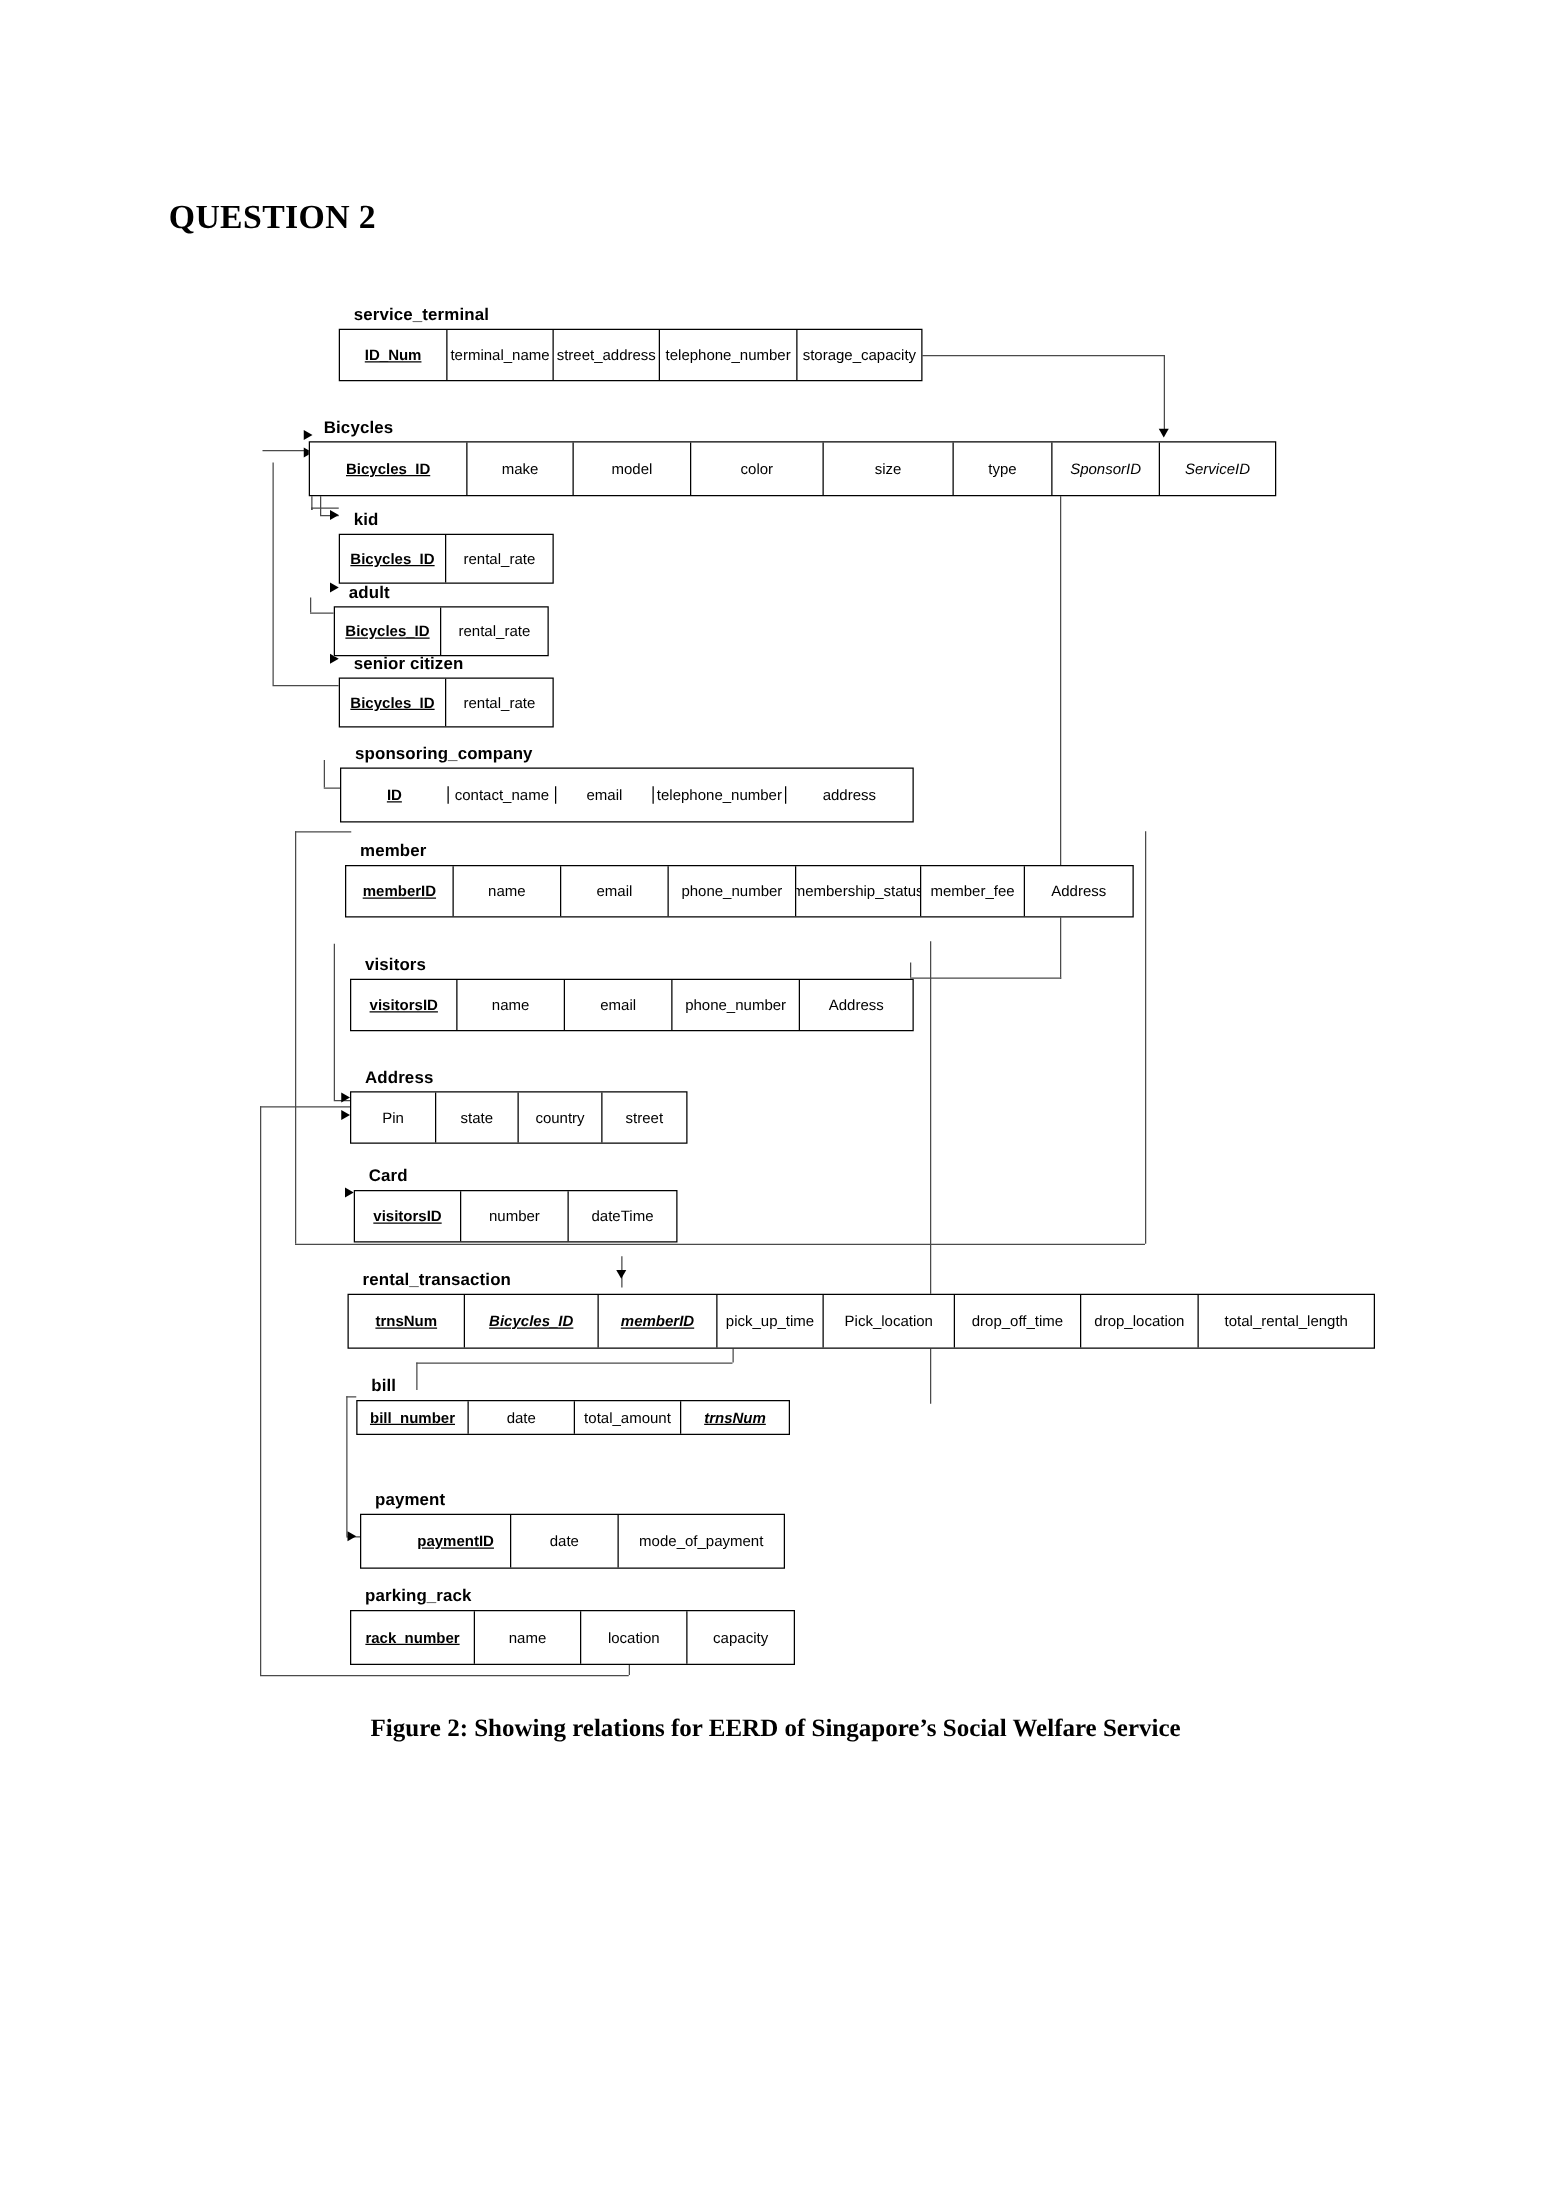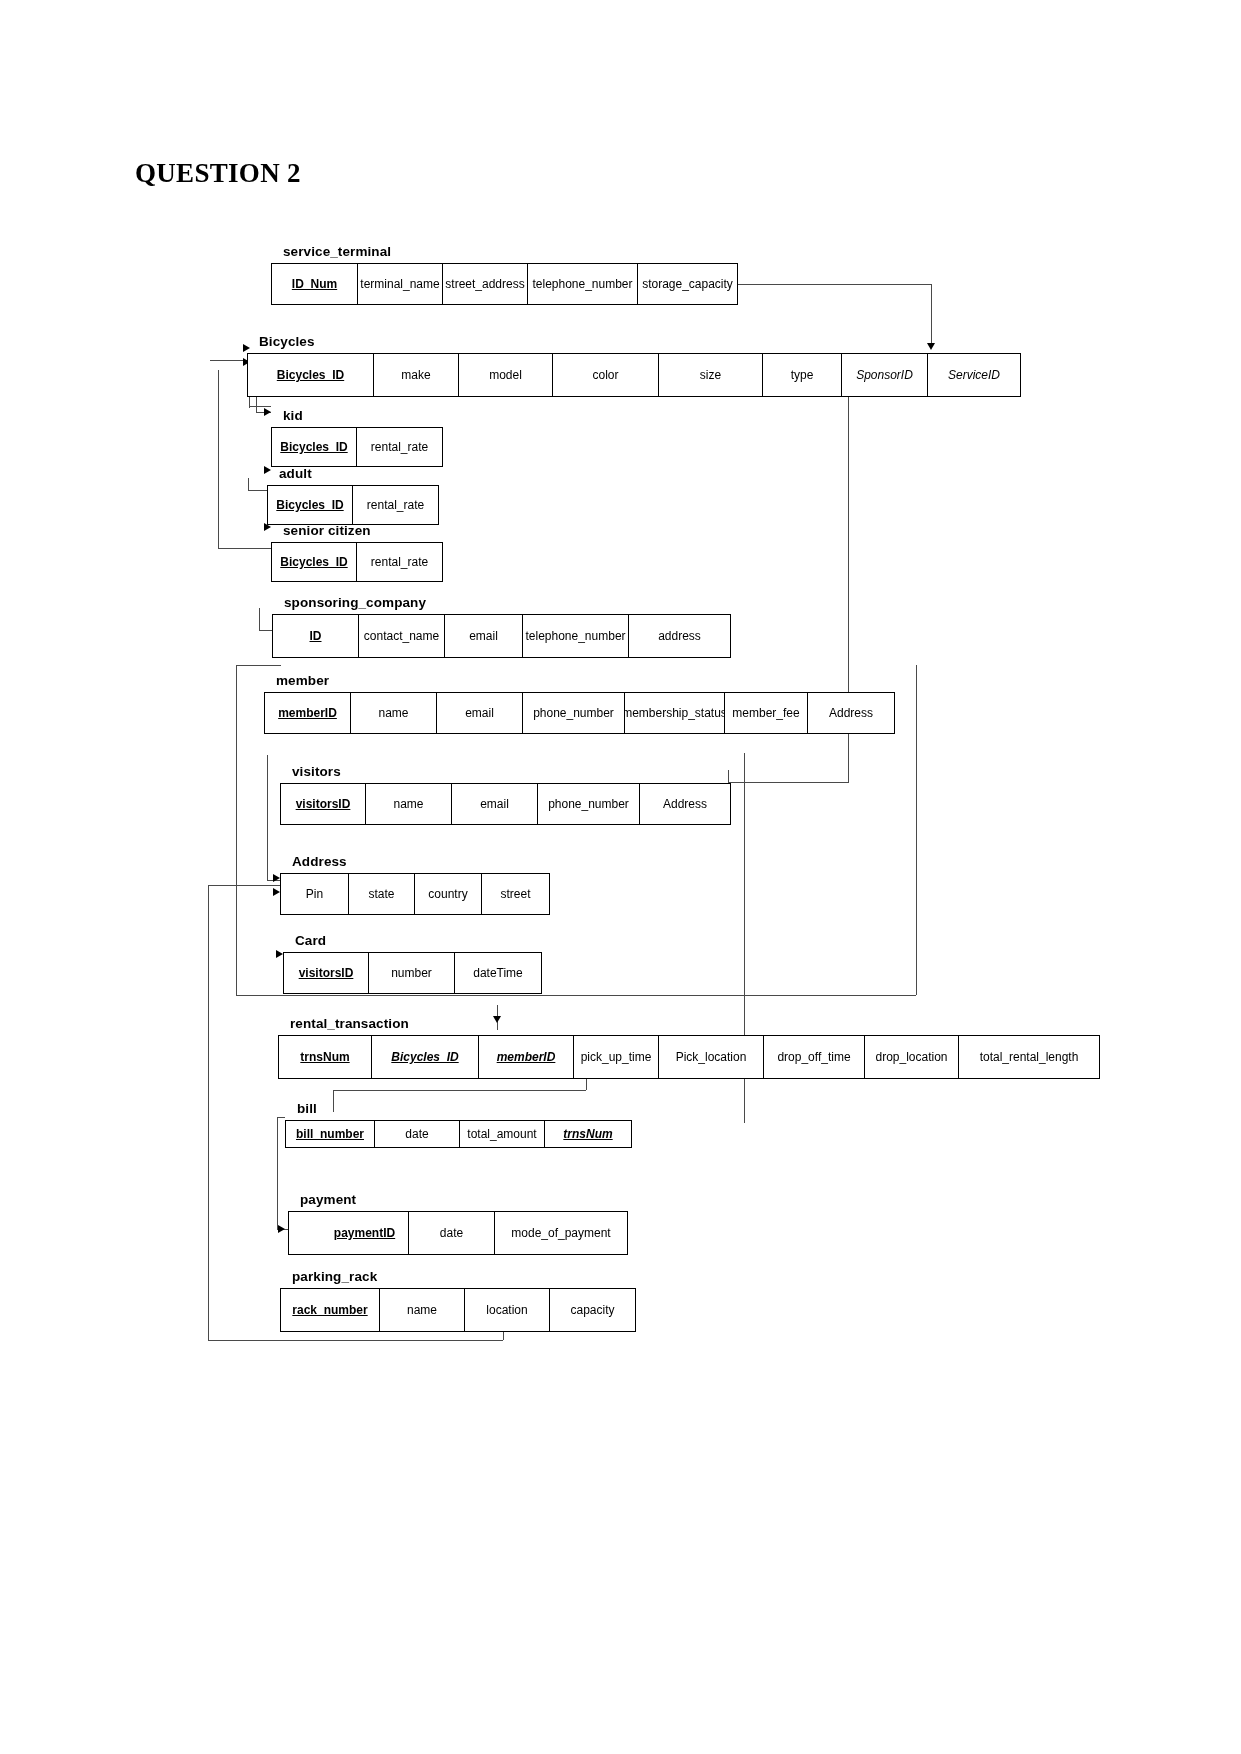--- a/index.html
+++ b/index.html
@@ -134,29 +134,29 @@
       </div>
       <div class="tbl" style="left: 271px; top: 317px;">
         <div class="tlabel">senior citizen</div>
         <div class="row" style="height: 40px;">
           <div class="cell pk" style="width: 85px;">Bicycles_ID</div>
           <div class="cell" style="width: 85px;">rental_rate</div>
         </div>
       </div>
       <div class="tbl" style="left: 272px; top: 389px;">
         <div class="tlabel">sponsoring_company</div>
-        <div class="row" style="height: 44px;">
+        <div class="row" style="height: 44px; align-items: center;">
           <div class="cell pk" style="width: 86px;">ID</div>
           <div class="cell" style="width: 86px;">contact_name</div>
           <div class="cell" style="width: 78px;">email</div>
           <div class="cell" style="width: 106px;">telephone_number</div>
           <div class="cell" style="width: 101px;">address</div>
         </div>
       </div>
-      <div class="tbl" style="left: 264px; top: 467px;">
+      <div class="tbl" style="left: 276px; top: 467px;">
         <div class="tlabel">member</div>
         <div class="row" style="height: 42px;">
           <div class="cell pk" style="width: 86px;">memberID</div>
           <div class="cell" style="width: 86px;">name</div>
           <div class="cell" style="width: 86px;">email</div>
           <div class="cell" style="width: 102px;">phone_number</div>
           <div class="cell" style="width: 100px;">membership_status</div>
           <div class="cell" style="width: 83px;">member_fee</div>
           <div class="cell" style="width: 86px;">Address</div>
         </div>
@@ -222,13 +222,14 @@
         <div class="tlabel">parking_rack</div>
         <div class="row" style="height: 44px;">
           <div class="cell pk" style="width: 99px;">rack_number</div>
           <div class="cell" style="width: 85px;">name</div>
           <div class="cell" style="width: 85px;">location</div>
           <div class="cell" style="width: 85px;">capacity</div>
         </div>
       </div>
     </div>
 
+  <div class="figure-caption">Figure 2: Showing relations for EERD of Singapore’s Social Welfare Service</div>
 </div>
 
 </body></html>

